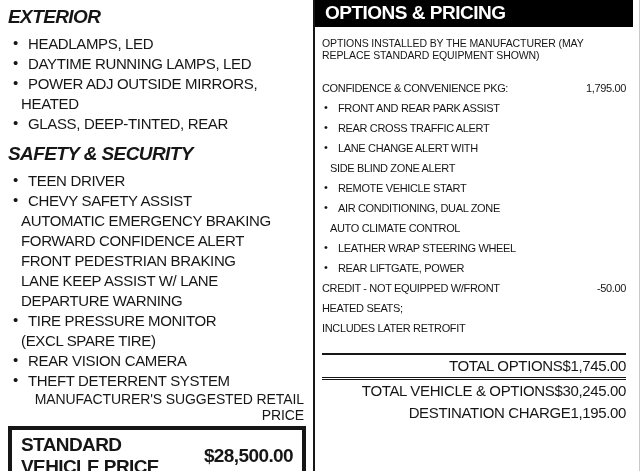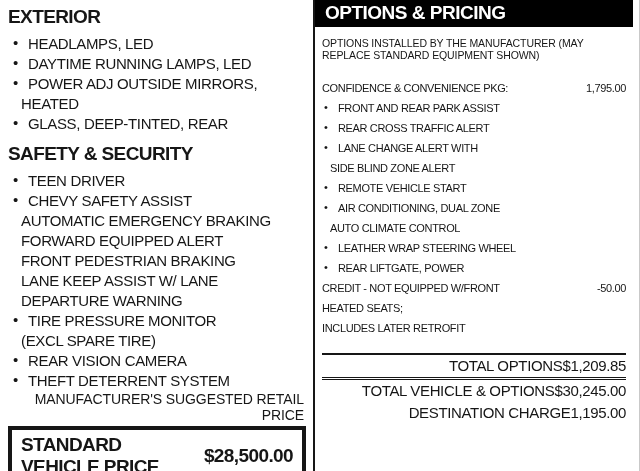--- a/index.html
+++ b/index.html
@@ -15,21 +15,21 @@
     display:flex;overflow:hidden;position:relative;
     border-right:1px solid #c9c9c9;
   }
   
   .left-col{
     width:313px;min-width:313px;display:flex;flex-direction:column;
     padding:4px 7px 0 8px;
   }
   .section-title{
     font-size:19px;font-weight:700;letter-spacing:-0.6px;
-    line-height:22px;margin:2px 0 6px 0;
+    line-height:22px;margin:2px 0 6px 0;font-style:italic;
   }
   .section-title.later{margin-top:9px;}
   .feat-line{
     font-size:15px;line-height:20px;letter-spacing:-0.35px;
     position:relative;padding-left:20px;white-space:nowrap;
   }
   .feat-line .bullet{position:absolute;left:5px;top:-1px;}
   .feat-line.cont{padding-left:13px;}
   .left-bottom{margin-top:auto;}
   .msrp-note{
@@ -103,21 +103,21 @@
     <span class="txt">TEEN DRIVER</span>
   </div>
         <div class="feat-line">
     <span class="bullet">•</span>
     <span class="txt">CHEVY SAFETY ASSIST</span>
   </div>
         <div class="feat-line cont">
     <span class="txt">AUTOMATIC EMERGENCY BRAKING</span>
   </div>
         <div class="feat-line cont">
-    <span class="txt">FORWARD EQUIPPED ALERT</span>
+    <span class="txt">FORWARD CONFIDENCE ALERT</span>
   </div>
         <div class="feat-line cont">
     <span class="txt">FRONT PEDESTRIAN BRAKING</span>
   </div>
         <div class="feat-line cont">
     <span class="txt">LANE KEEP ASSIST W/ LANE</span>
   </div>
         <div class="feat-line cont">
     <span class="txt">DEPARTURE WARNING</span>
   </div>
@@ -196,21 +196,21 @@
           <div class="opt-row">
     <span class="txt">HEATED SEATS;</span>
   </div>
           <div class="opt-row">
     <span class="txt">INCLUDES LATER RETROFIT</span>
   </div>
         </div>
       <div class="totals" id="totals-list">
           <div class="totals-row first">
     <span class="label">TOTAL OPTIONS</span>
-    <span class="value">$1,209.85</span>
+    <span class="value">$1,745.00</span>
   </div>
           <div class="totals-row">
     <span class="label">TOTAL VEHICLE &amp; OPTIONS</span>
     <span class="value">$30,245.00</span>
   </div>
           <div class="totals-row">
     <span class="label">DESTINATION CHARGE</span>
     <span class="value">1,195.00</span>
   </div>
         </div>

